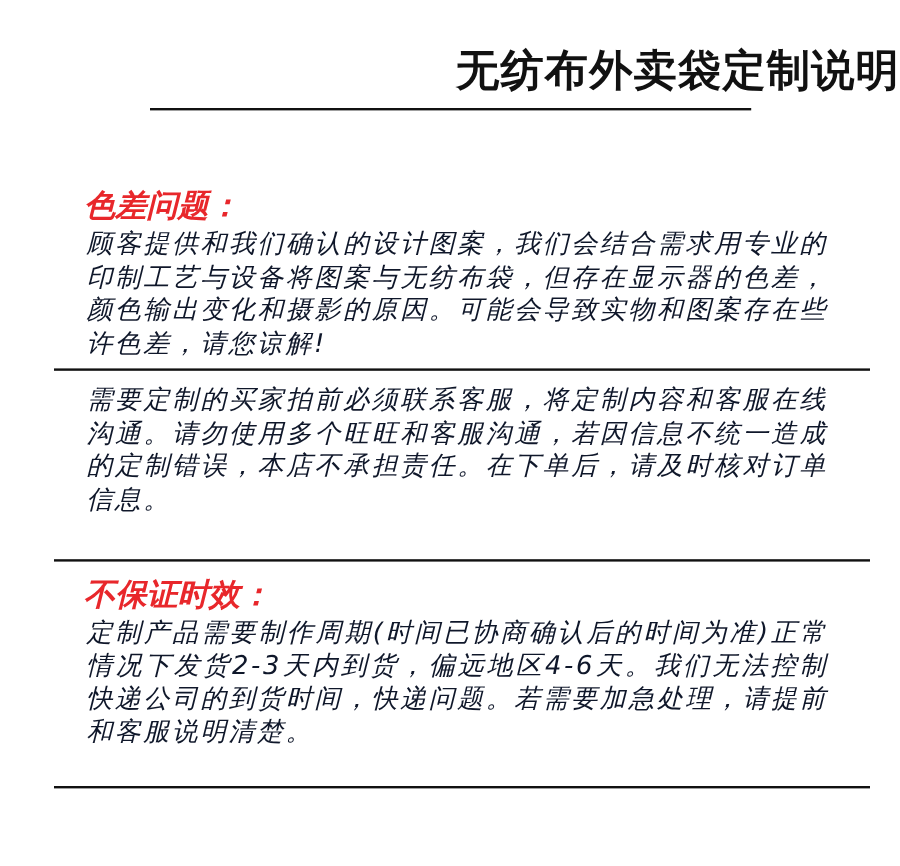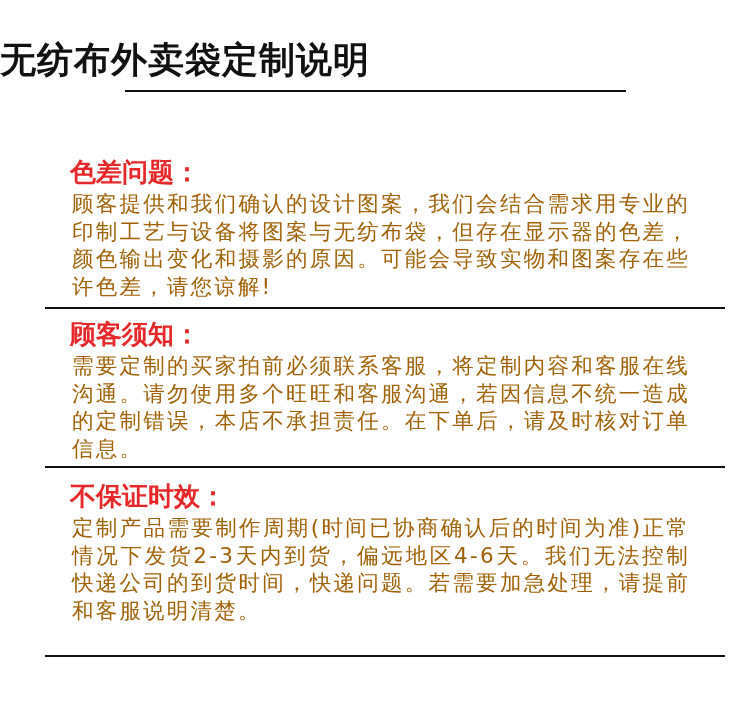--- a/index.html
+++ b/index.html
@@ -3,54 +3,53 @@
   <meta charset="utf-8">
   <style>
     html, body { margin: 0; padding: 0; background: #ffffff; }
     body {
       width: 750px; height: 722px; position: relative; overflow: hidden;
       font-family: "DejaVu Sans", "Liberation Sans", sans-serif;
       color: #1a1a1a;
     }
     .title {
       position: absolute; left: 0; width: 750px; top: 38px;
-      text-align: left; font-size: 36px; font-weight: bold; color: #111;
+      text-align: right; font-size: 36px; font-weight: bold; color: #111;
       letter-spacing: 1px; line-height: 44px;
     }
     .title-rule {
       position: absolute; left: 125px; width: 501px; top: 90px;
       height: 2px; background: #111;
     }
-    .section { position: absolute; left: 70px; width: 620px; }
+    .section { position: absolute; left: 70px; width: 620px; font-style: italic; }
     .section-heading {
       font-size: 26px; font-weight: bold; line-height: 32px;
       color: #e8272b; margin: 0;
     }
     .section-body {
-      font-size: 21.5px; line-height: 27.5px; color: #a16207;
+      font-size: 21.5px; line-height: 27.5px; color: #0f172a;
       letter-spacing: 2.2px; margin: 2px 0 0 2px; text-align: justify;
     }
     .rule {
       position: absolute; left: 45px; width: 680px; height: 2px; background: #111;
     }
   </style>
 </head>
 <body>
 
 <div class="title">无纺布外卖袋定制说明</div>
 <div class="title-rule"></div>
 
 <div class="section" style="top:156px;">
   <h2 class="section-heading">色差问题：</h2>
   <p class="section-body">顾客提供和我们确认的设计图案，我们会结合需求用专业的印制工艺与设备将图案与无纺布袋，但存在显示器的色差，颜色输出变化和摄影的原因。可能会导致实物和图案存在些许色差，请您谅解!</p>
 </div>
 <div class="rule" style="top:307px;"></div>
 
 <div class="section" style="top:318px;">
-  <h2 class="section-heading">顾客须知：</h2>
   <p class="section-body">需要定制的买家拍前必须联系客服，将定制内容和客服在线沟通。请勿使用多个旺旺和客服沟通，若因信息不统一造成的定制错误，本店不承担责任。在下单后，请及时核对订单信息。</p>
 </div>
 <div class="rule" style="top:466px;"></div>
 
 <div class="section" style="top:480px;">
   <h2 class="section-heading">不保证时效：</h2>
   <p class="section-body">定制产品需要制作周期(时间已协商确认后的时间为准)正常情况下发货2-3天内到货，偏远地区4-6天。我们无法控制快递公司的到货时间，快递问题。若需要加急处理，请提前和客服说明清楚。</p>
 </div>
 <div class="rule" style="top:655px;"></div>
 

